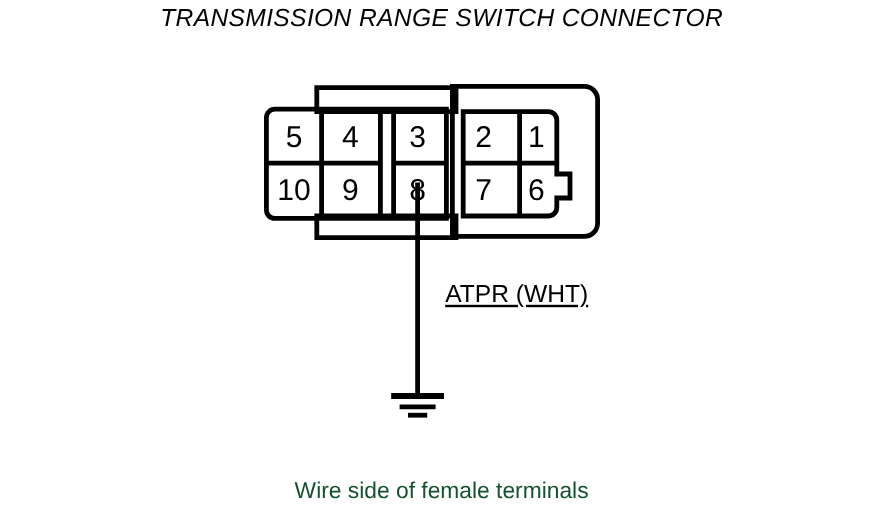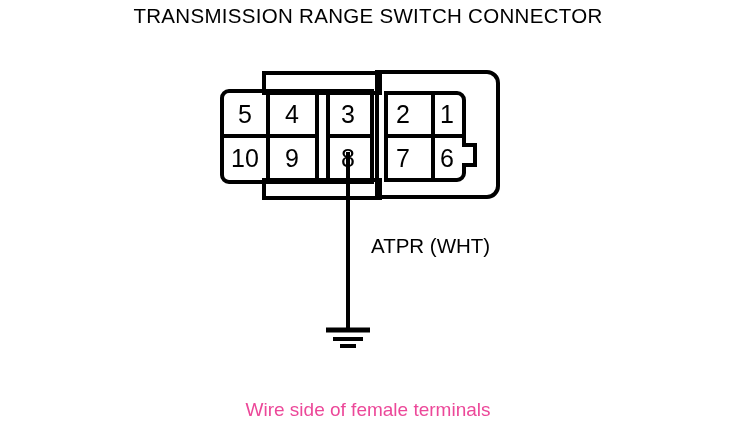--- a/index.html
+++ b/index.html
@@ -19,20 +19,21 @@
   #diagram-title {
     position: absolute;
     left: 0;
     top: 4px;
     width: 736px;
     text-align: center;
     font-size: 20.5px;
     letter-spacing: 0.3px;
     white-space: nowrap;
     color: #000000;
+    font-style: italic;
   }
   #connector-svg {
     position: absolute;
     left: 0;
     top: 0;
     width: 736px;
     height: 436px;
   }
   .pin-label {
     font-family: "Liberation Sans", sans-serif;
@@ -41,31 +42,31 @@
     text-anchor: middle;
     dominant-baseline: middle;
   }
   .wire-annotation {
     position: absolute;
     left: 371px;
     font-size: 20.5px;
     white-space: nowrap;
     color: #000000;
   }
-  #wire-signal-label { top: 234px; }
+  #wire-signal-label { top: 234px; text-decoration: underline; }
   #wire-type-label { top: 284px; }
   #footer-caption {
     position: absolute;
     left: 0;
     top: 399px;
     width: 736px;
     text-align: center;
     font-size: 19px;
     white-space: nowrap;
-    color: #ec4899;
+    color: #14532d;
   }
 </style>
 </head>
 <body>
 
 <div id="page">
 
   <div id="diagram-title">TRANSMISSION RANGE SWITCH CONNECTOR</div>
 
   <svg id="connector-svg" viewBox="0 0 736 436">

